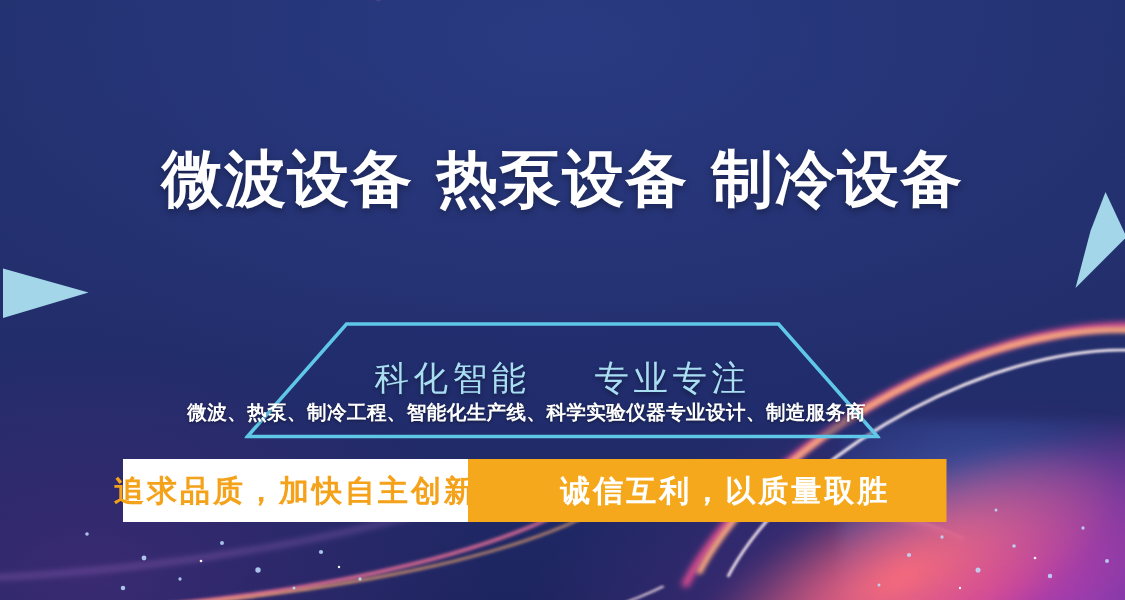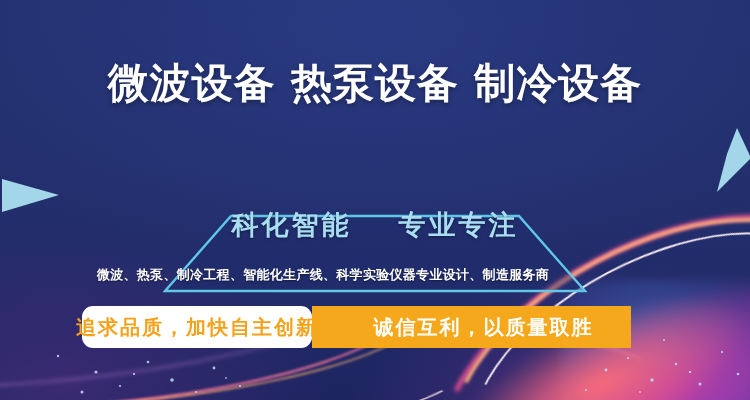--- a/index.html
+++ b/index.html
@@ -186,56 +186,57 @@
     width: 750px;
     text-align: center;
     color: #ffffff;
     font-weight: bold;
     font-size: 41px;
     line-height: 51px;
     letter-spacing: 1px;
     text-shadow: 0 2px 5px rgba(0,0,0,0.35);
     white-space: nowrap;
   }
-  .headline .line { display: block; }
+  .headline .line { display: block; margin-top: 36px; }
 
   
   .trapezoid {
     position: absolute;
     left: 163px; top: 214px;
     width: 424px; height: 80px;
   }
   .trapezoid svg { display: block; }
 
   .slogan-row {
     position: absolute;
-    left: 163px; top: 208px;
+    left: 163px; top: 236px;
     width: 424px;
     text-align: center;
     color: #a9def2;
-    font-size: 27px;
-    font-weight: bold;
+    font-size: 23px;
+    font-weight: normal;
     letter-spacing: 3px;
     line-height: 34px;
     white-space: nowrap;
     text-shadow: 0 1px 3px rgba(0,0,0,0.4);
   }
   .slogan-row .gap2 { display: inline-block; width: 22px; }
 
   .sub-desc {
     position: absolute;
     left: 0; top: 266px;
     width: 646px;
     text-align: center;
     color: #ffffff;
     font-size: 13px;
     font-weight: bold;
     letter-spacing: 0.3px;
     white-space: nowrap;
     text-shadow: 0 1px 2px rgba(0,0,0,0.45);
+    padding-left: 28px;
   }
 
   
   .bottom-bar {
     position: absolute;
     left: 82px; top: 306px;
     width: 586px; height: 42px;
     display: flex;
   }
   .panel {
@@ -245,21 +246,20 @@
     font-size: 20px;
     font-weight: bold;
     letter-spacing: 2px;
     white-space: nowrap;
     height: 100%;
   }
   .panel-left {
     width: 230px;
     background: #ffffff;
     color: #f5a21b;
-    border-radius: 11px;
   }
   .panel-right {
     width: 295px;
     background: #f5a81c;
     color: #ffffff;
     padding-left: 24px;
   }
 </style>
 </head>
 <body>

